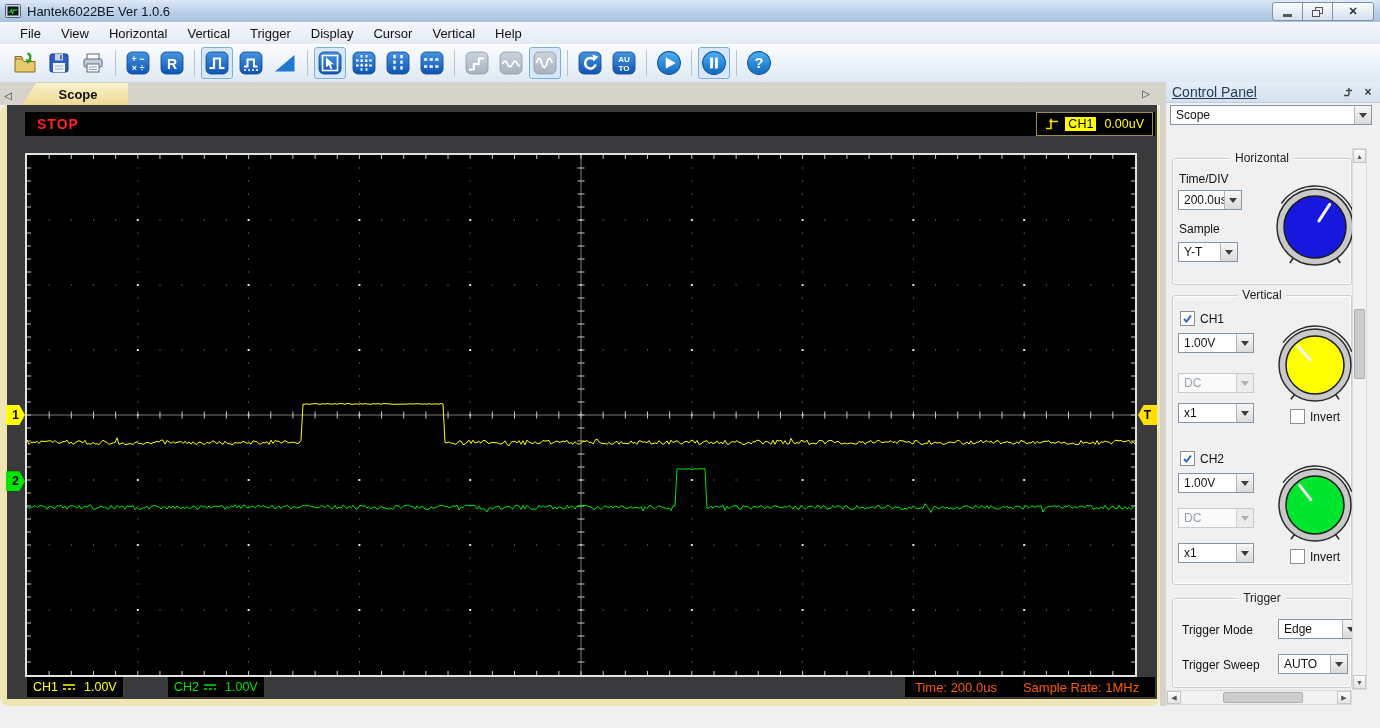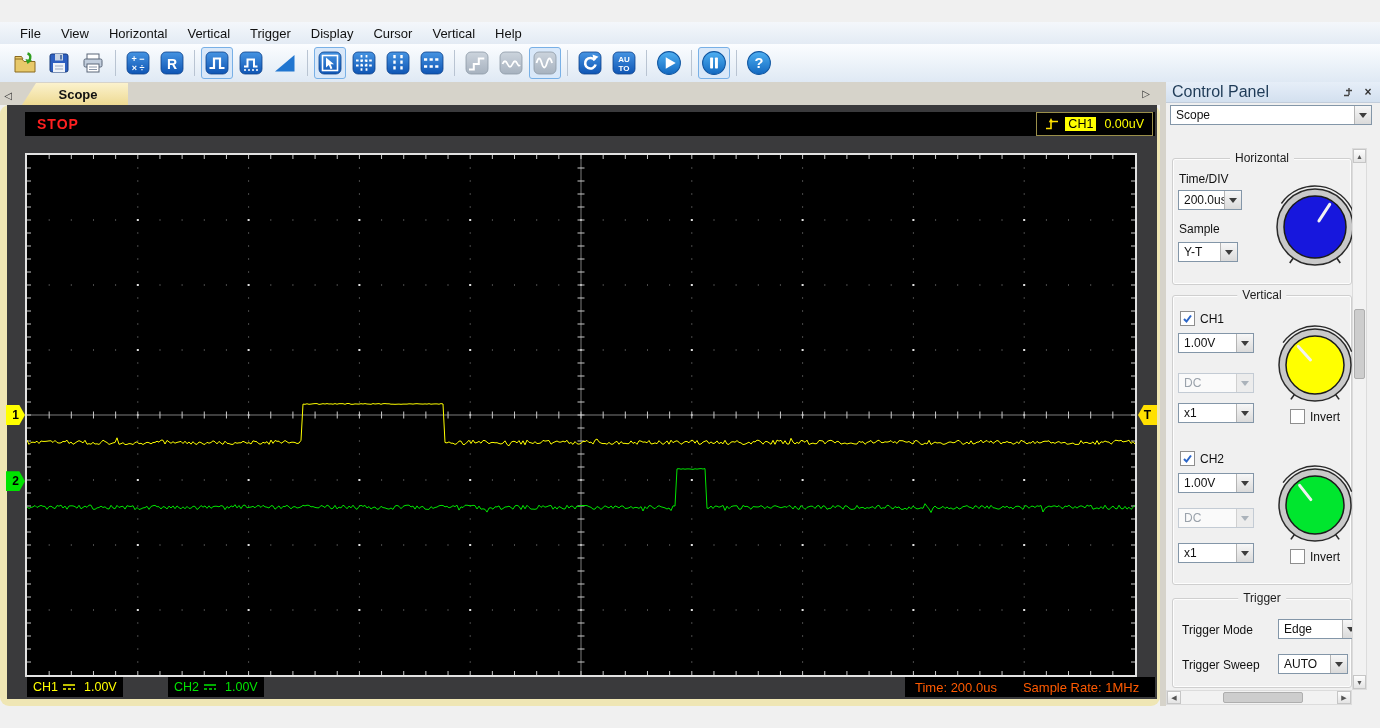--- a/index.html
+++ b/index.html
@@ -54,21 +54,21 @@
   .marker.right-shape{clip-path:polygon(30% 0,100% 0,100% 100%,30% 100%,0 50%);}
   .readout-box{position:absolute;height:20px;background:#000;display:flex;align-items:center;font-size:12.5px;}
   .readout-box .lab{margin:0 4px 0 6px;}
   .readout-box .val{margin-left:8px;}
   .time-box{position:absolute;height:20px;background:#000;display:flex;align-items:center;font-size:13px;color:#ff5a00;}
 
   
   .panel{left:1166px;top:82px;width:214px;height:624px;background:#f0f0f0;}
   .panel-header{position:absolute;left:0;top:0;width:214px;height:20px;background:linear-gradient(#e6eef8,#d3e0ef);
                 display:flex;align-items:center;border-bottom:1px solid #c2cddb;}
-  .panel-title{color:#1f3b57;font-size:16px;margin-left:6px;flex:1;}
+  .panel-title{color:#1f3b57;font-size:14px;margin-left:6px;flex:1;text-decoration:underline;}
   .panel-hbtn{width:16px;height:16px;display:flex;align-items:center;justify-content:center;color:#333;font-size:12px;margin-right:4px;}
   .combo{position:absolute;height:20px;background:#fff;border:1px solid #8396a8;display:flex;align-items:center;font-size:12px;box-sizing:border-box;}
   .combo .ct{flex:1;padding-left:5px;white-space:nowrap;overflow:hidden;}
   .combo .cbn{width:16px;height:100%;background:linear-gradient(#f7f7f7,#dadada);border-left:1px solid #b4b4b4;
               display:flex;align-items:center;justify-content:center;}
   .combo .cbn::after{content:"";border:4px solid transparent;border-top:5px solid #3c3c3c;margin-top:5px;}
   .combo.disabled{border-color:#c3cbd4;color:#9aa2ab;background:#fafafa;}
   .combo.disabled .cbn{background:#ececec;border-left-color:#d0d0d0;}
   .combo.disabled .cbn::after{border-top-color:#aab2ba;}
   .group{position:absolute;border:1px solid #cfcfcf;border-radius:3px;box-shadow:inset 0 0 0 1px #fdfdfd;}
@@ -108,20 +108,42 @@
     </linearGradient>
     <linearGradient id="cg" x1="0" y1="0" x2="0" y2="1">
       <stop offset="0" stop-color="#4fb0f2"></stop>
         <stop offset="1" stop-color="#1268c0"></stop>
     </linearGradient>
   </defs>
 </svg>
 
 <div class="app">
 
+  <div class="abs titlebar">
+    <span style="margin-left:5px;display:flex;">
+      <svg width="16" height="16">
+          <rect x="0.5" y="1.5" width="15" height="13" rx="1" fill="#cfd8e2" stroke="#55606e"></rect>
+          <rect x="2.5" y="3.5" width="11" height="9" fill="#101418"></rect>
+          <path d="M3.5 9 h2 l1 -3 1 5 1 -4 h4" stroke="#35e04a" stroke-width="1" fill="none"></path>
+        </svg>
+    </span>
+    <span class="title-text">Hantek6022BE Ver 1.0.6</span>
+    <div class="winbtns">
+      <div class="winbtn">
+          <div style="width:9px;height:3px;background:#555;margin-top:7px;"></div>
+        </div>
+      <div class="winbtn">
+          <svg width="11" height="10">
+            <rect x="3.5" y="0.5" width="7" height="6" fill="none" stroke="#555"></rect>
+            <rect x="0.5" y="3.5" width="7" height="6" fill="#eef2f8" stroke="#555"></rect>
+          </svg>
+        </div>
+      <div class="winbtn" style="width:40px;font-weight:bold;">✕</div>
+    </div>
+  </div>
 
   <div class="abs menubar" id="menubar">
       <div class="menu-item">File</div>
       <div class="menu-item">View</div>
       <div class="menu-item">Horizontal</div>
       <div class="menu-item">Vertical</div>
       <div class="menu-item">Trigger</div>
       <div class="menu-item">Display</div>
       <div class="menu-item">Cursor</div>
       <div class="menu-item">Vertical</div>

